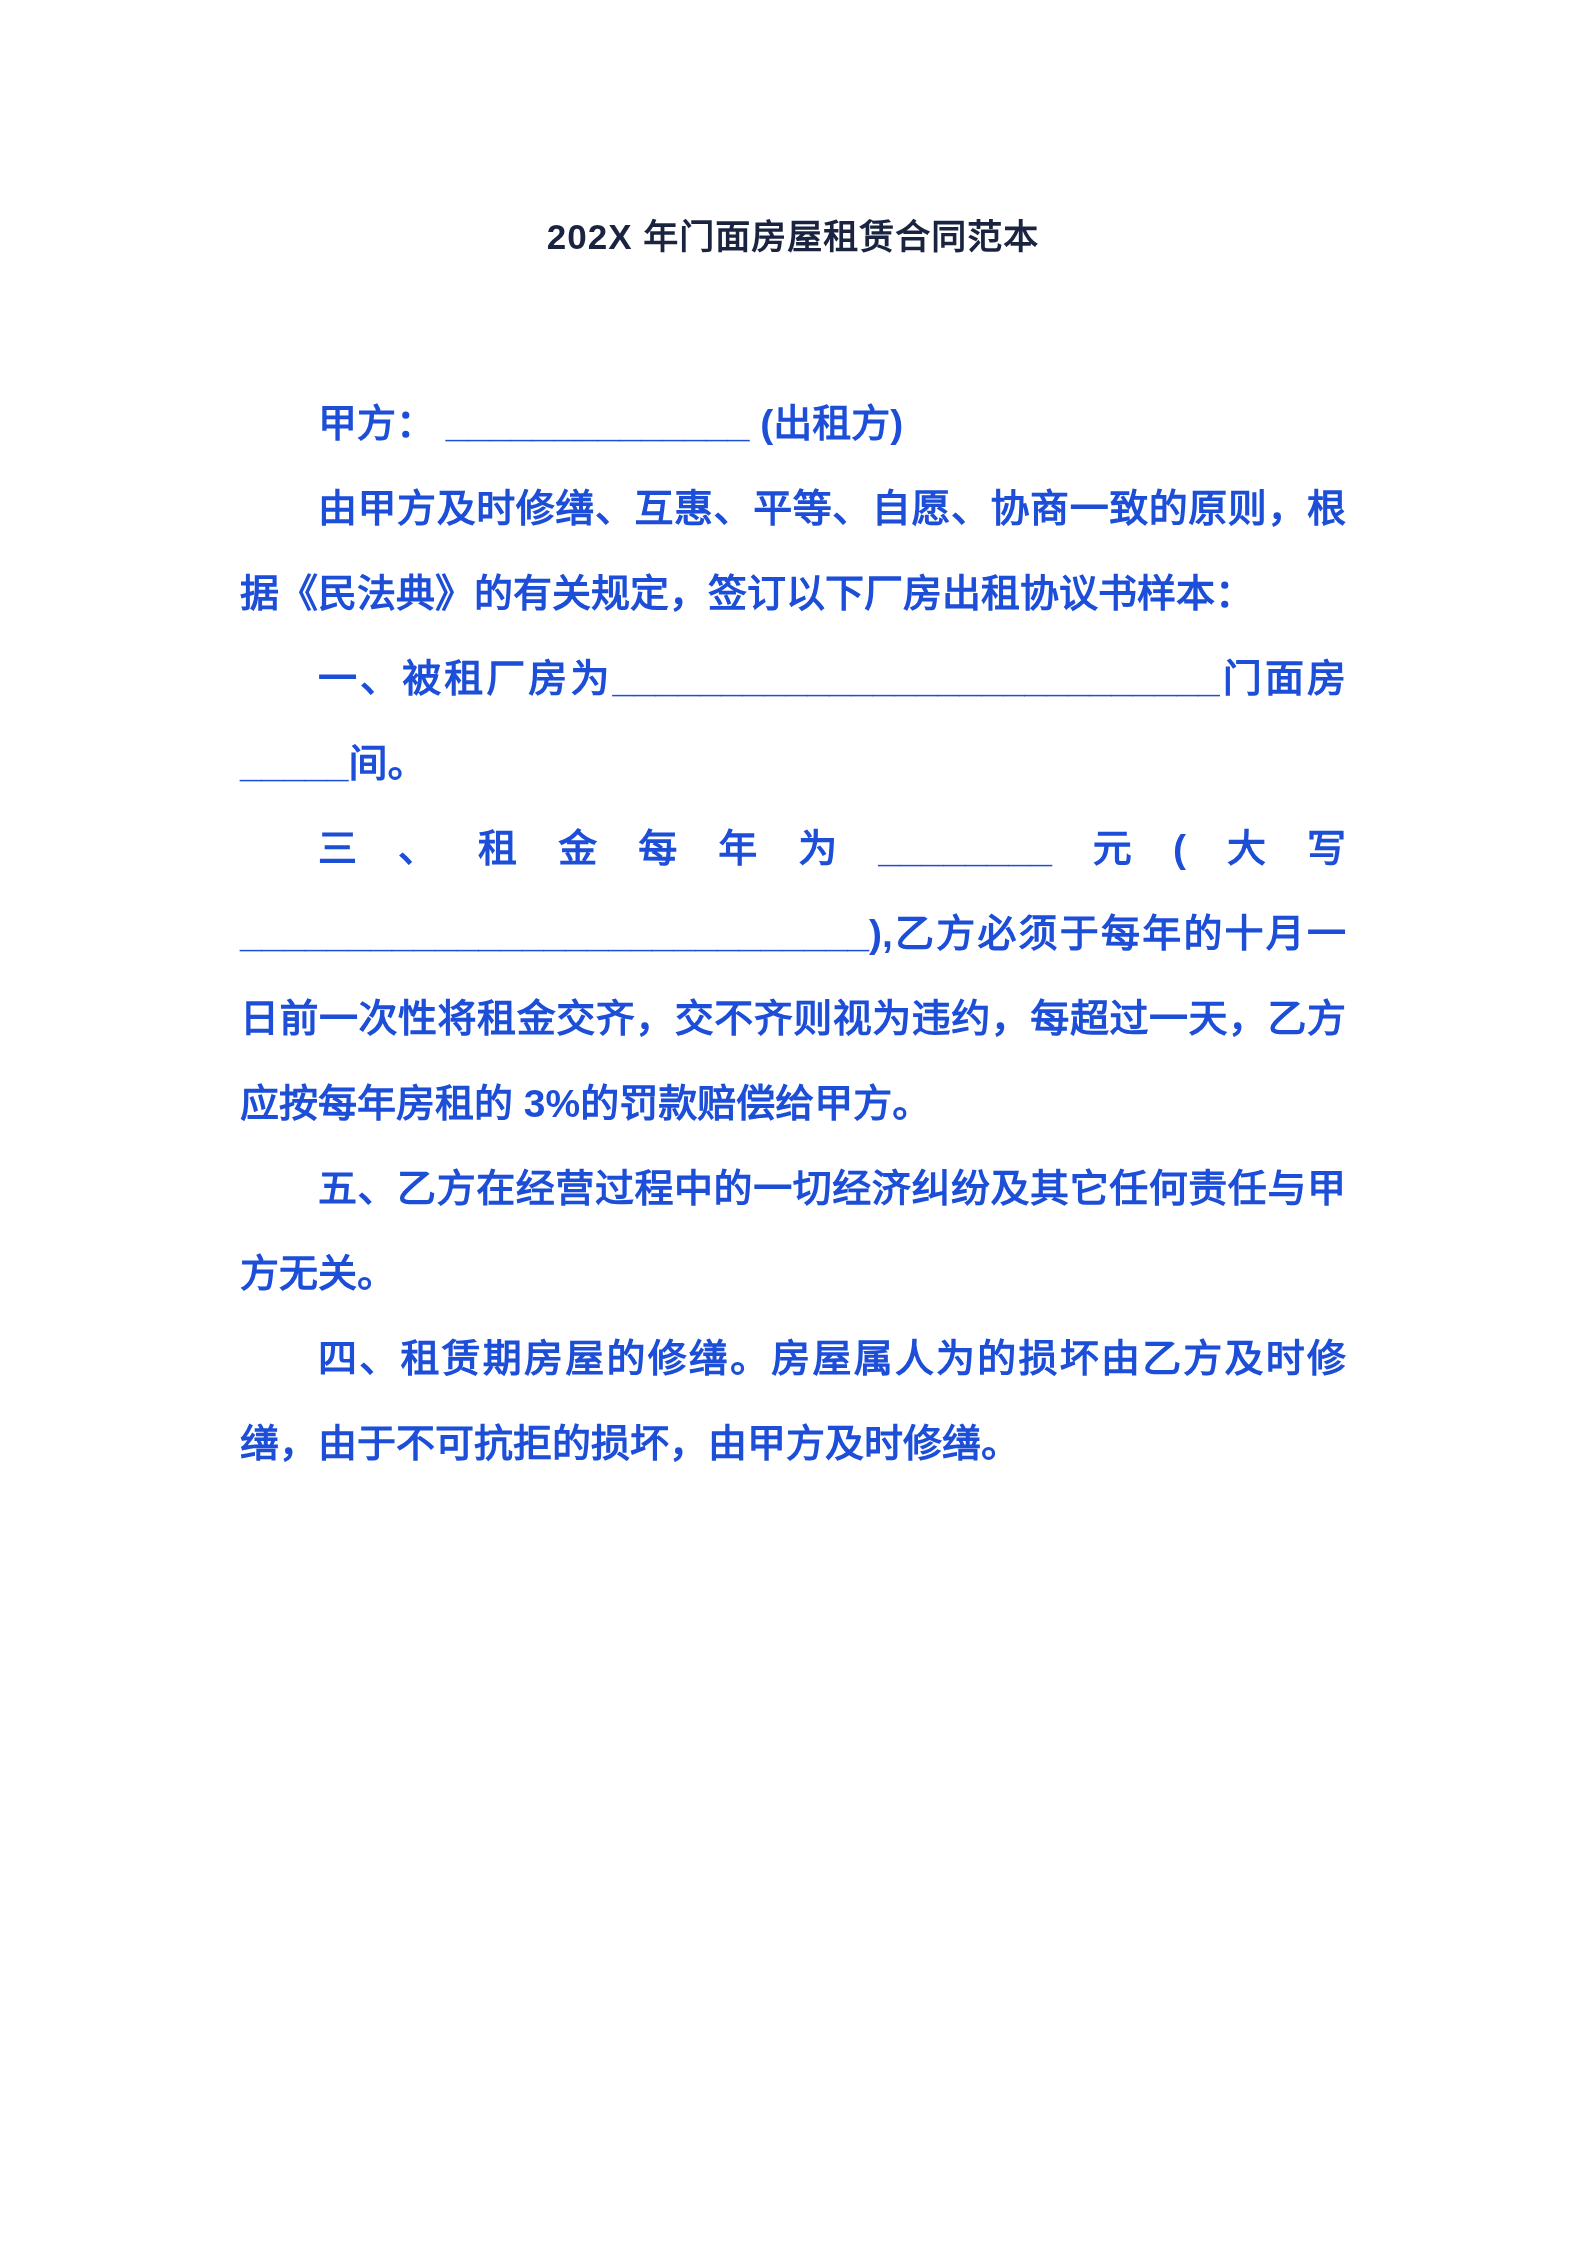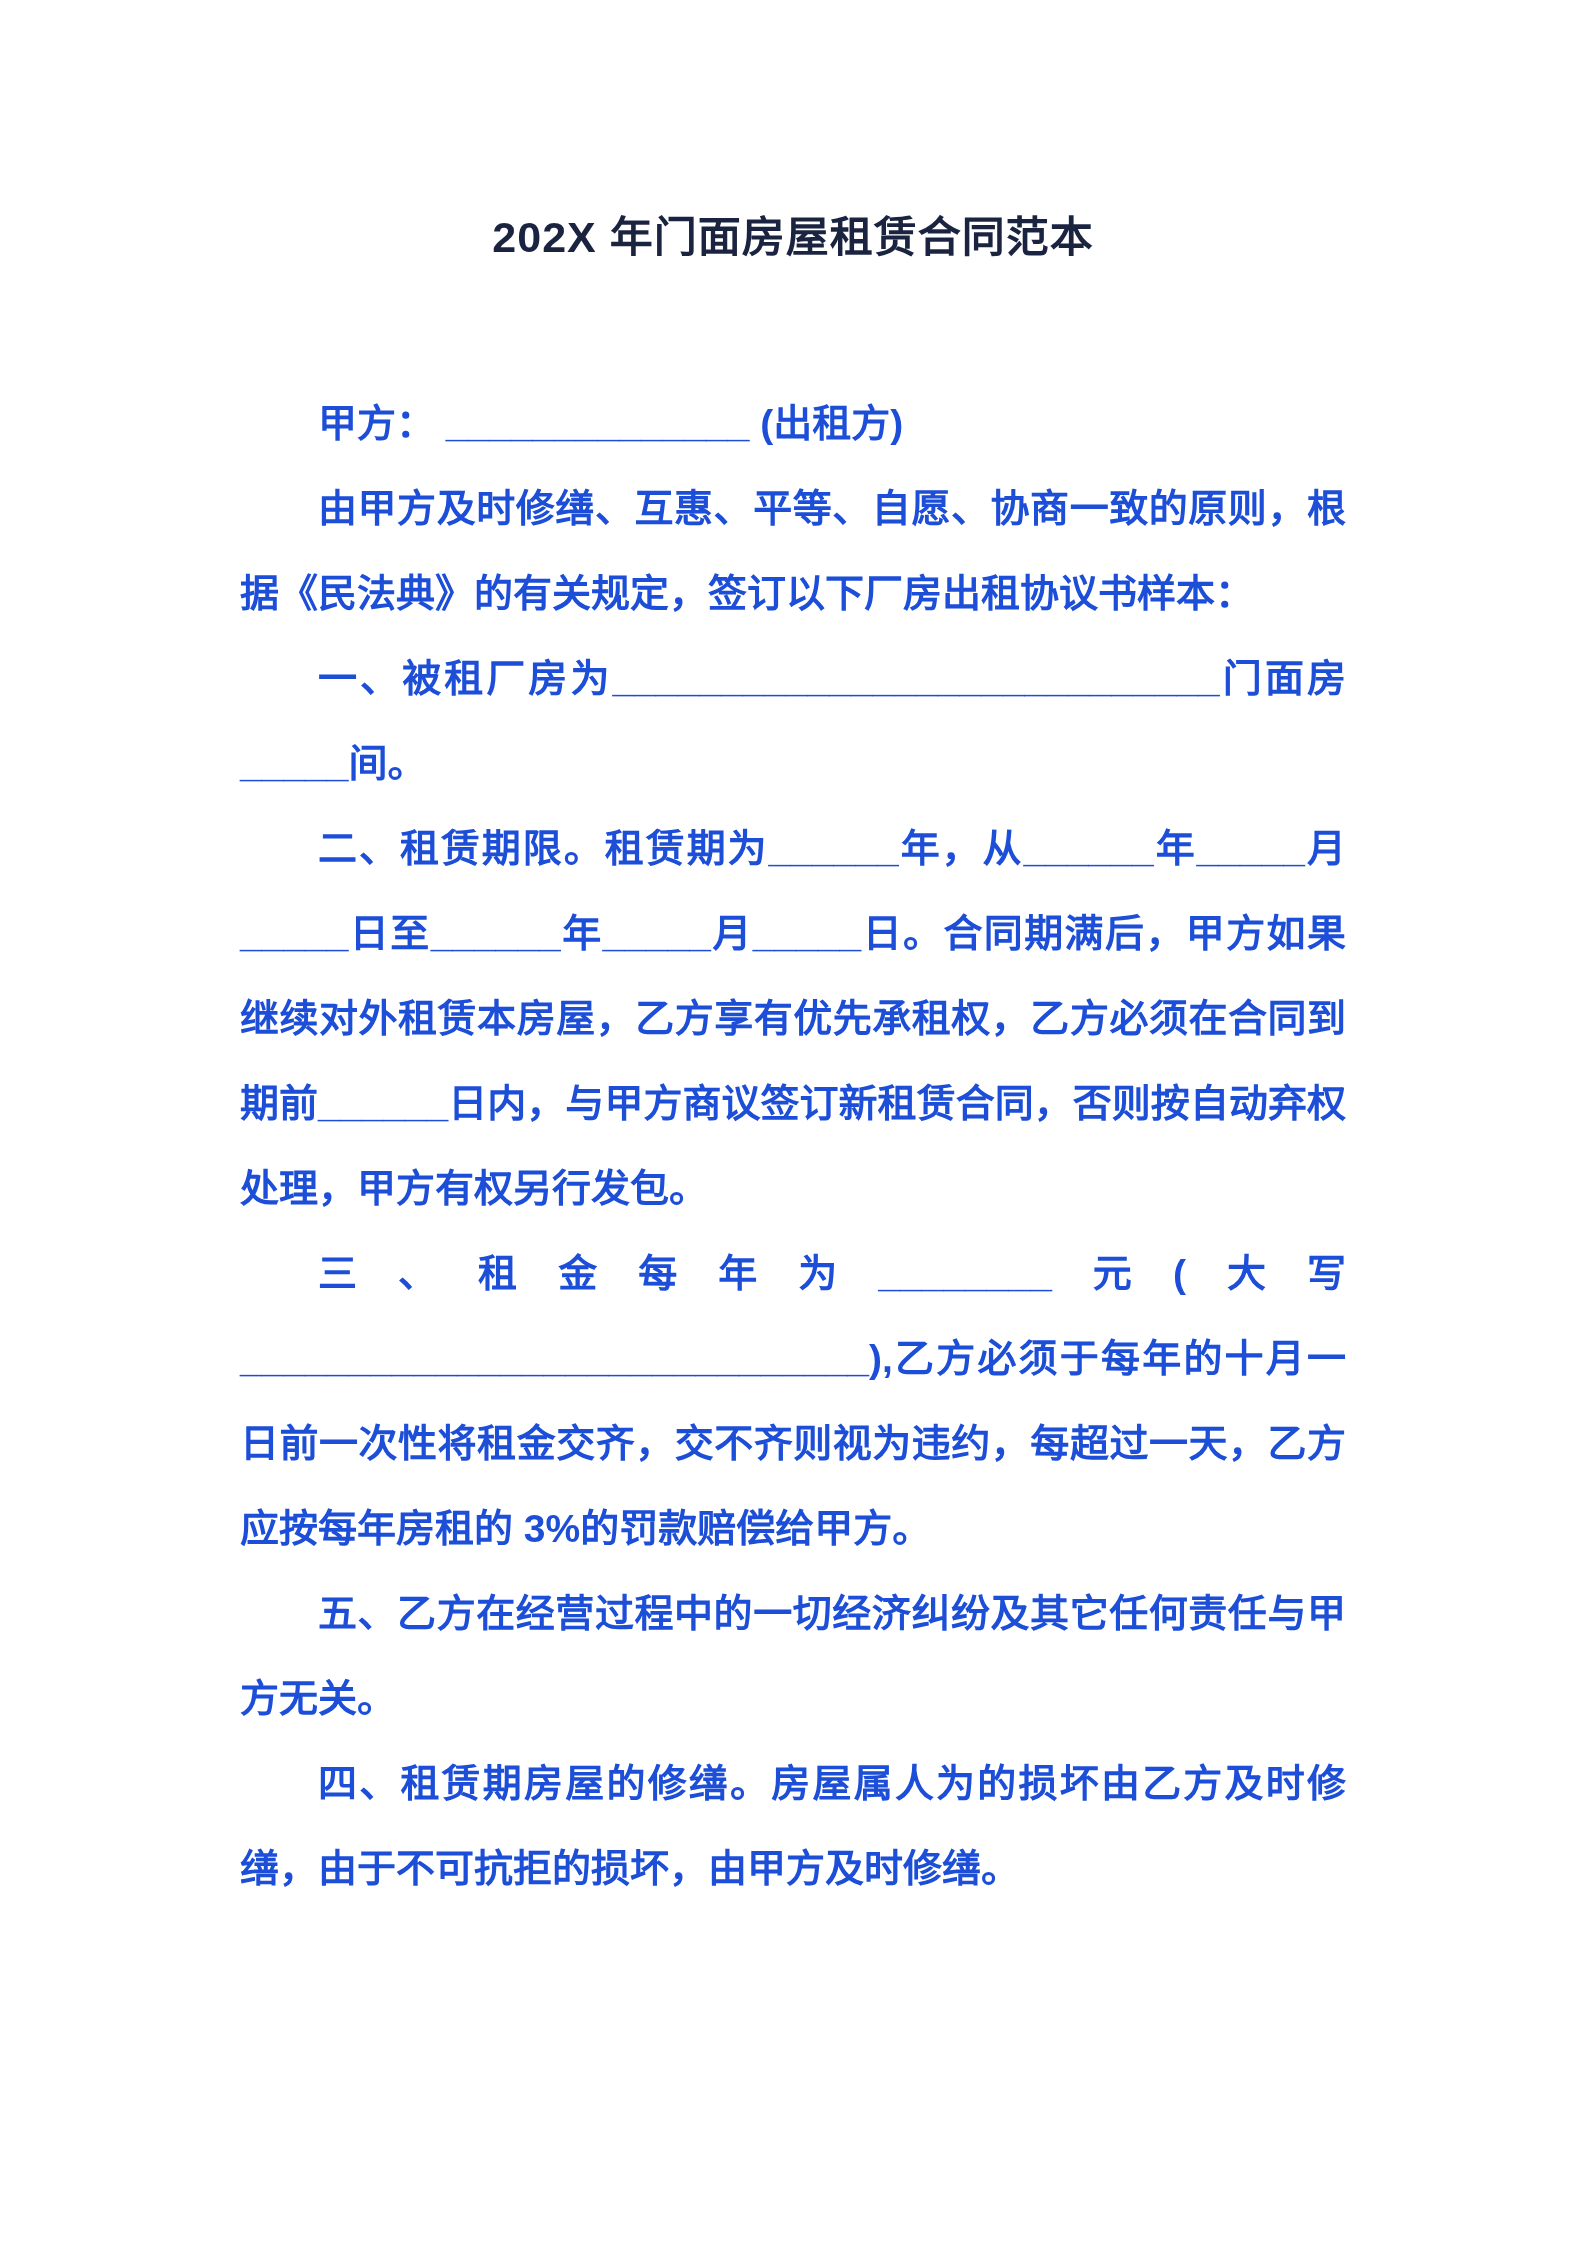--- a/index.html
+++ b/index.html
@@ -16,21 +16,21 @@
   .page {
     box-sizing: border-box;
     width: 1586px;
     height: 2244px;
     background: #ffffff;
     padding: 205px 240px 0 240px;
     overflow: hidden;
   }
   .doc-title {
     margin: 0 0 112px 0;
-    font-size: 43px;
+    font-size: 35px;
     line-height: 64px;
     font-weight: 700;
     text-align: center;
     color: #1a2440; 
     letter-spacing: 1px;
   }
   .doc-body p {
     margin: 0;
     font-size: 39px;
     line-height: 85px;
@@ -45,18 +45,17 @@
 </head>
 <body>
 
 <div class="page">
   <h1 class="doc-title">202X 年门面房屋租赁合同范本</h1>
 
   <div class="doc-body">
     <p>甲方： ______________ (出租方)</p>
     <p>由甲方及时修缮、互惠、平等、自愿、协商一致的原则，根据《民法典》的有关规定，签订以下厂房出租协议书样本：</p>
     <p>一、被租厂房为____________________________门面房_____间。</p>
-    <p>二、租赁期限。租赁期为______年，从______年_____月_____日至______年_____月_____日。合同期满后，甲方如果继续对外租赁本房屋，乙方享有优先承租权，乙方必须在合同到期前______日内，与甲方商议签订新租赁合同，否则按自动弃权处理，甲方有权另行发包。</p>
     <p>三、租金每年为________元(大写_____________________________),乙方必须于每年的十月一日前一次性将租金交齐，交不齐则视为违约，每超过一天，乙方应按每年房租的 3%的罚款赔偿给甲方。</p>
     <p>五、乙方在经营过程中的一切经济纠纷及其它任何责任与甲方无关。</p>
     <p>四、租赁期房屋的修缮。房屋属人为的损坏由乙方及时修缮，由于不可抗拒的损坏，由甲方及时修缮。</p>
   </div>
 </div>
 
 </body></html>

